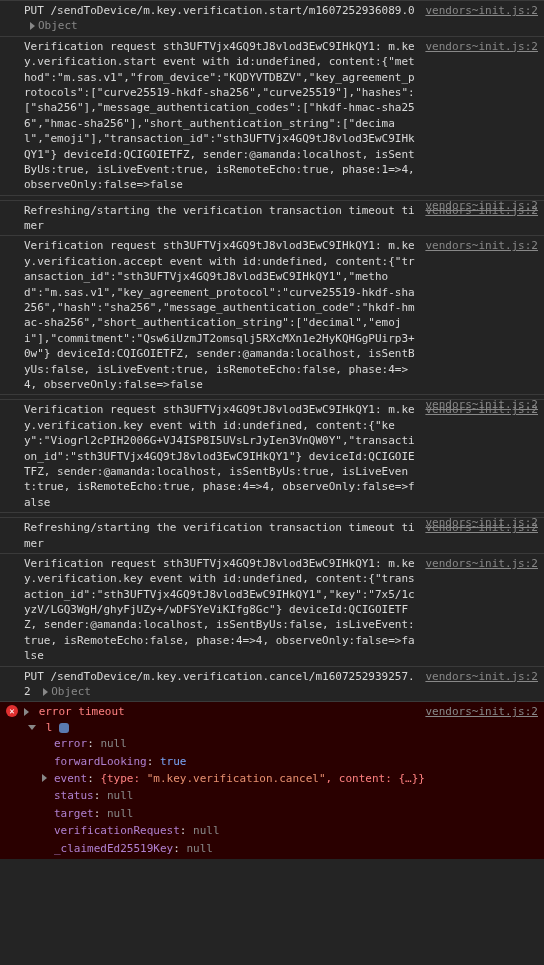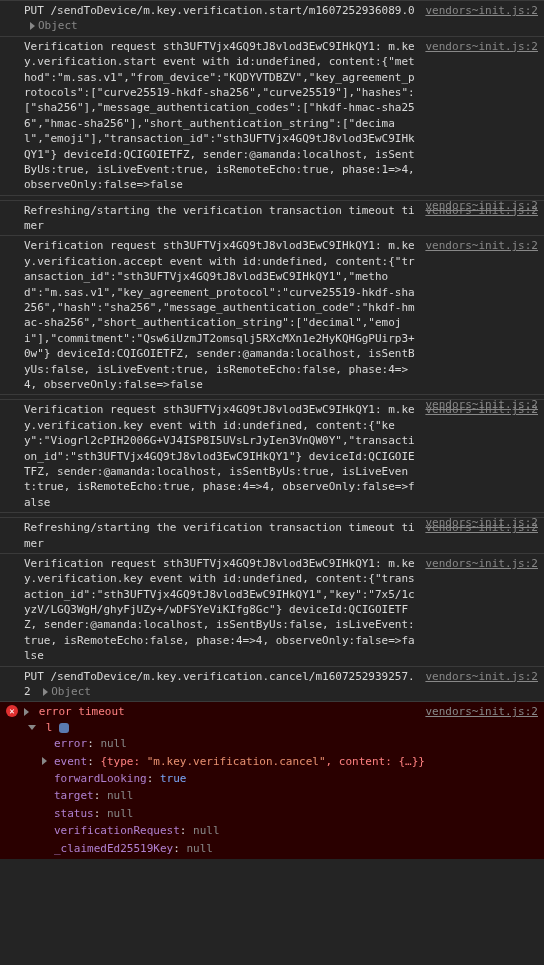--- a/index.html
+++ b/index.html
@@ -130,21 +130,21 @@
     <span class="src">vendors~init.js:2</span>
     <span class="arrow"></span>
     <span>error timeout</span>
     <div style="padding-left:4px;">
       <span class="arrow down"></span>
       <span>l</span>
       <span class="badge"></span>
     </div>
     <div class="tree" id="error-tree">
         <div class="row"><span class="key">error</span><span class="colon">: </span><span class="val-null">null</span></div>
+        <div class="row"><span class="key">forwardLooking</span><span class="colon">: </span><span class="val-true">true</span></div>
         <div class="row"><span class="arrow arw"></span><span class="key">event</span><span class="colon">: </span><span>{type: <span class="val-str">"m.key.verification.cancel"</span>, content: {…}}</span></div>
-        <div class="row"><span class="key">forwardLooking</span><span class="colon">: </span><span class="val-true">true</span></div>
+        <div class="row"><span class="key">status</span><span class="colon">: </span><span class="val-null">null</span></div>
         <div class="row"><span class="key">target</span><span class="colon">: </span><span class="val-null">null</span></div>
-        <div class="row"><span class="key">status</span><span class="colon">: </span><span class="val-null">null</span></div>
         <div class="row"><span class="key">verificationRequest</span><span class="colon">: </span><span class="val-null">null</span></div>
         <div class="row"><span class="key">_claimedEd25519Key</span><span class="colon">: </span><span class="val-null">null</span></div>
       </div>
   </div>
 </div>
 
 </body></html>

